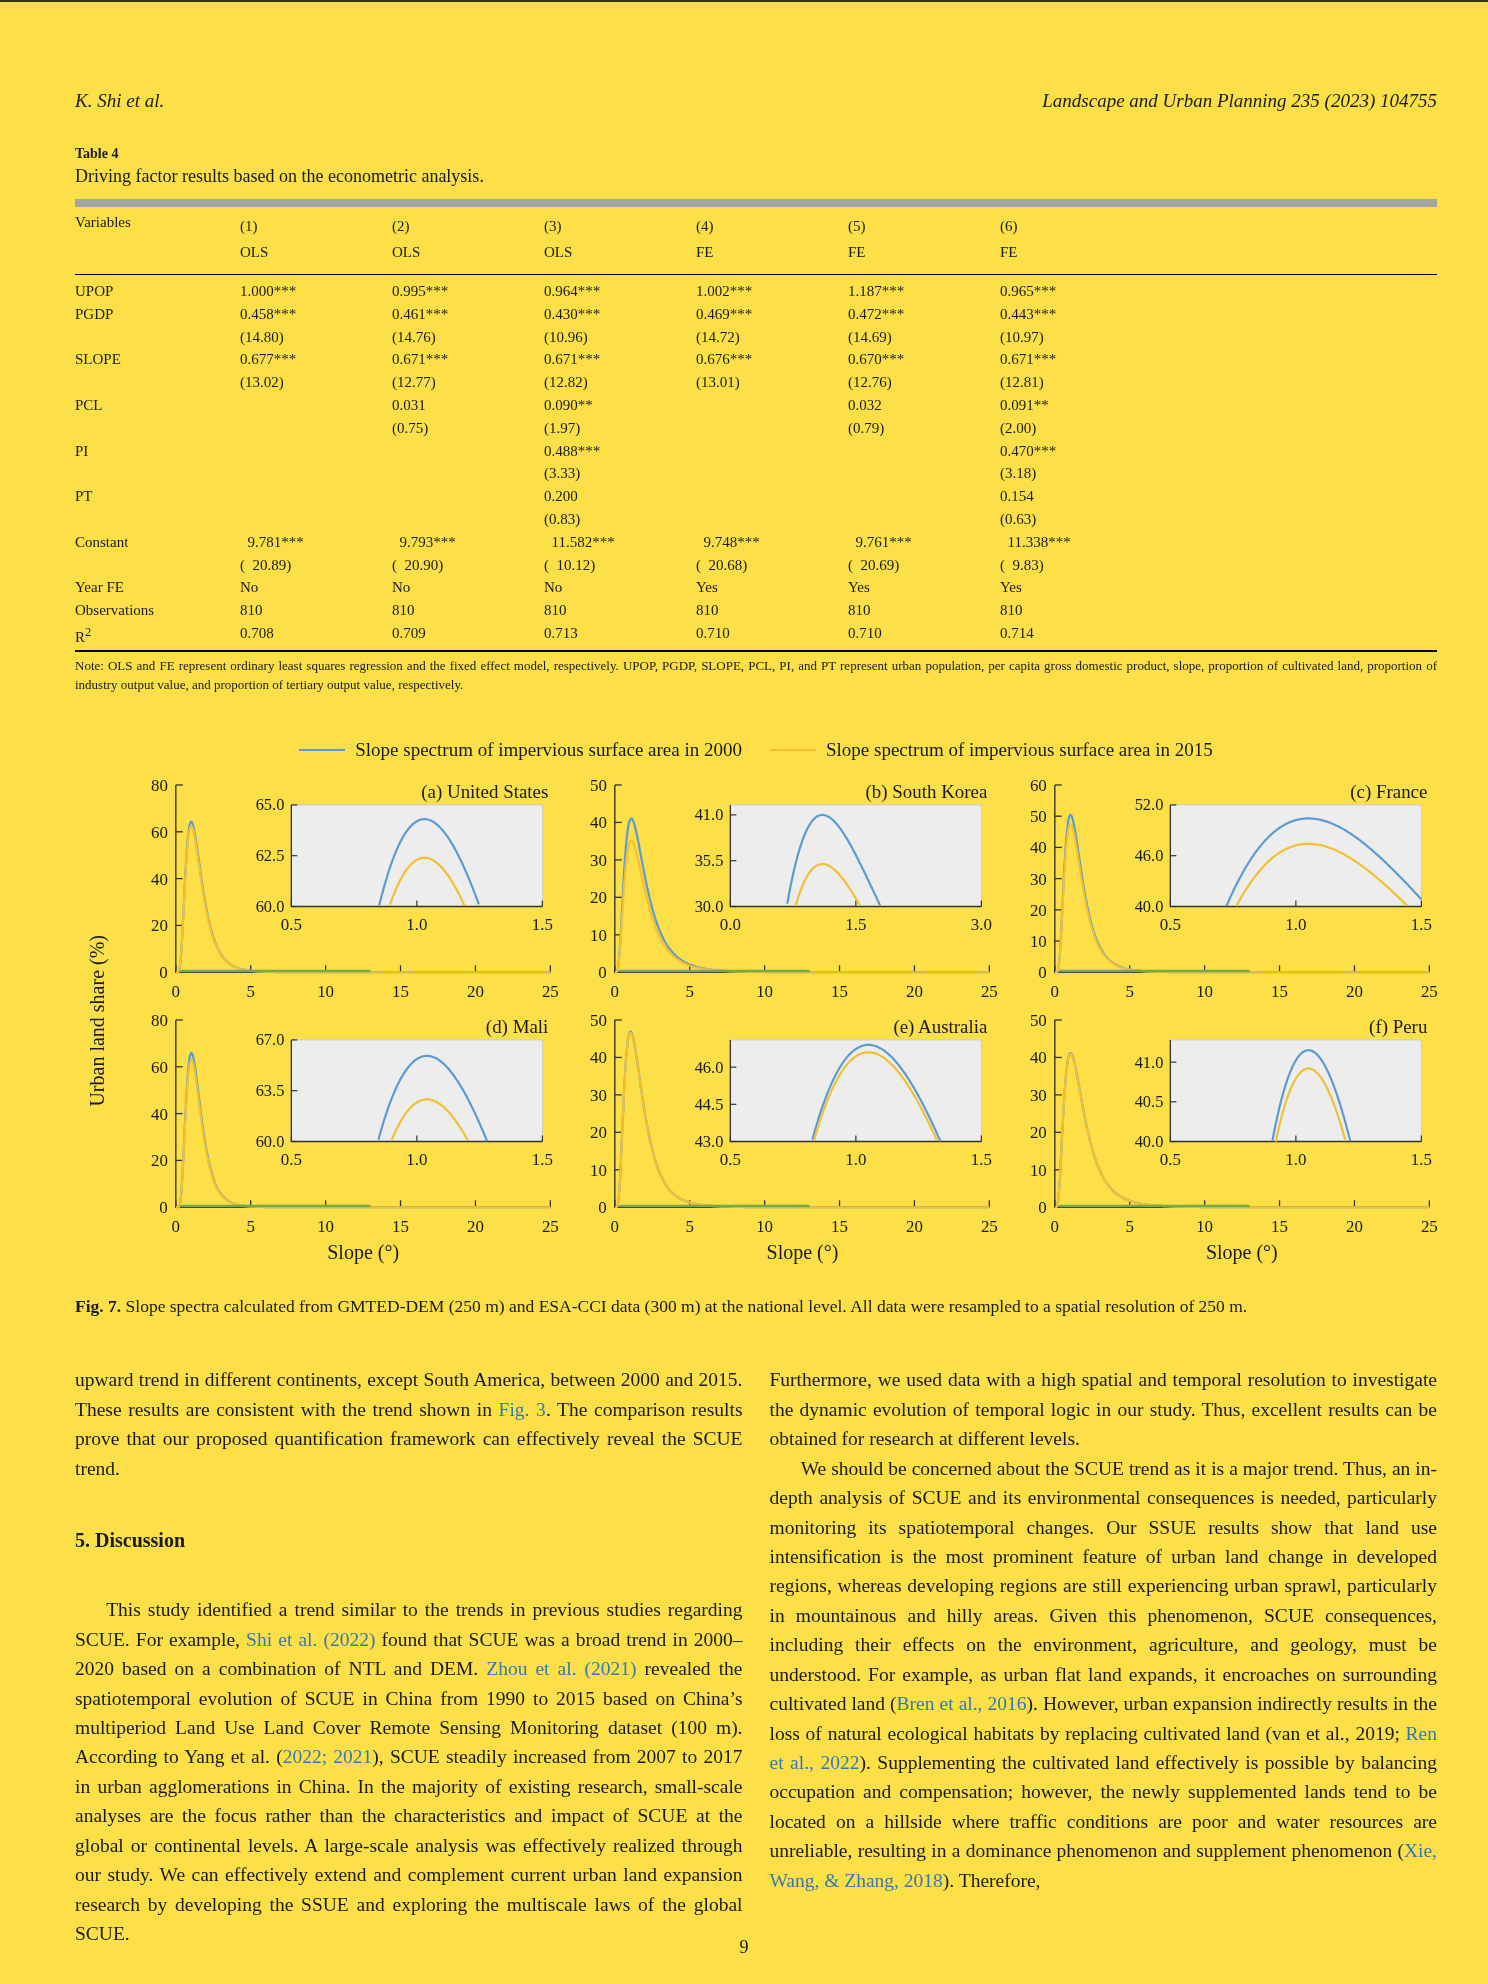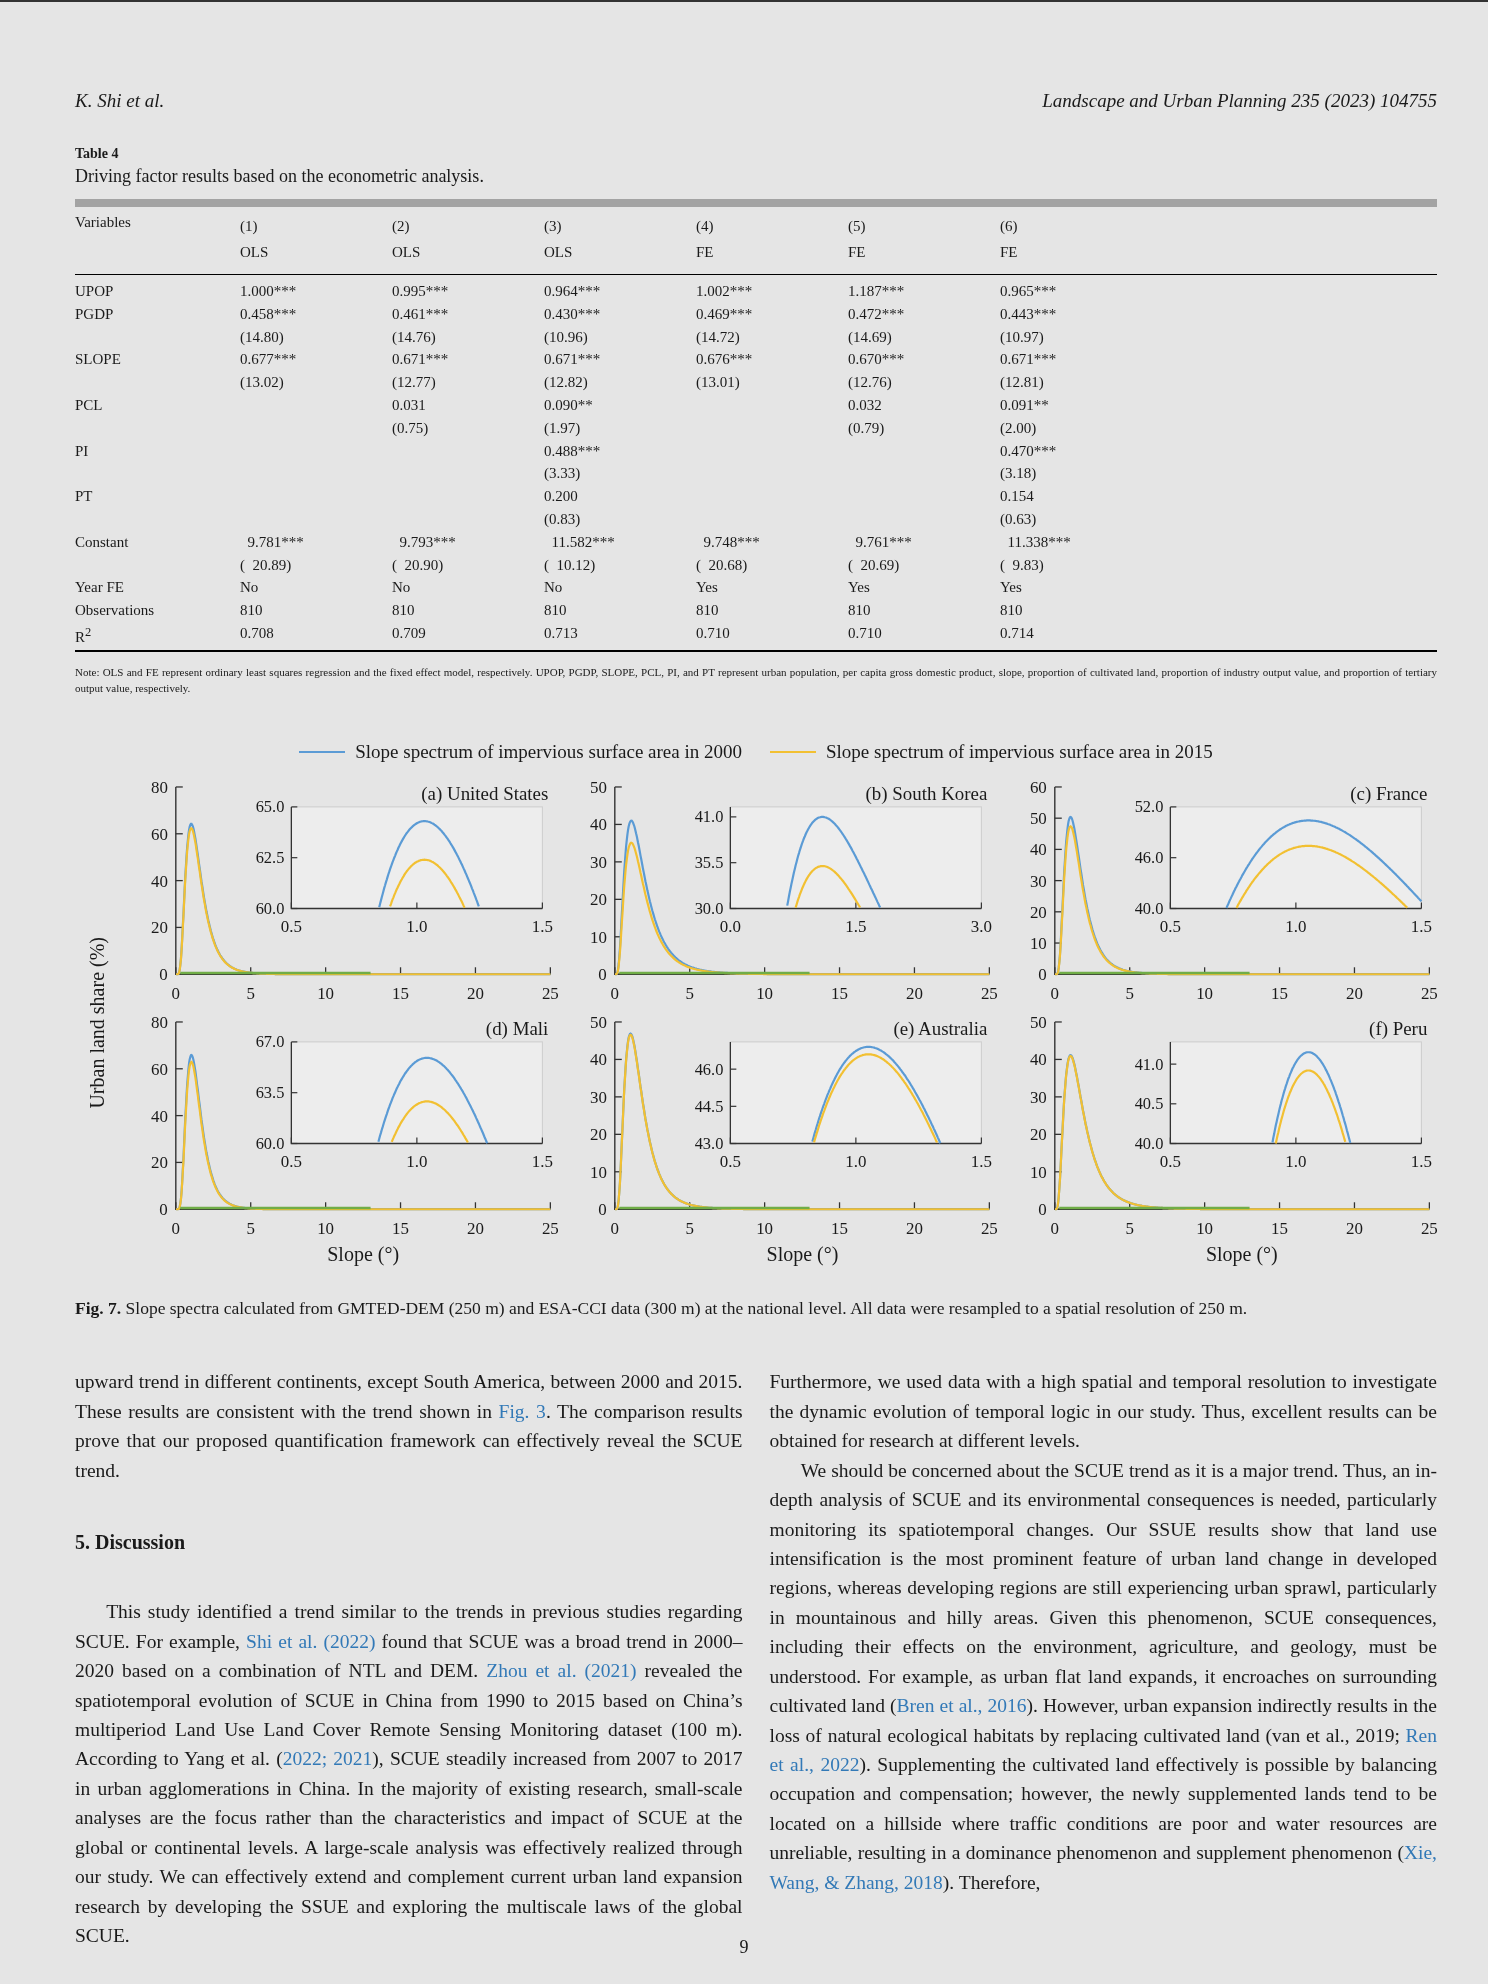--- a/index.html
+++ b/index.html
@@ -1,33 +1,33 @@
 <!DOCTYPE html>
 <html><head>
 <meta charset="utf-8">
 <style>
   html,body{margin:0;padding:0;background:#ffffff;}
-  .page{width:1488px;height:1984px;background:#e5e5e5;position:relative;box-sizing:border-box;
+  .page{width:1488px;height:1984px;background:#fde047;position:relative;box-sizing:border-box;
         padding:0 51px 0 75px;font-family:"Liberation Serif",serif;color:#1a1a1a;
         border-top:2px solid #333;overflow:hidden;}
   
   .hdr{display:flex;justify-content:space-between;margin-top:88px;font-size:19px;font-style:italic;}
   
   .tblwrap{margin-top:34px;}
   .tbl-label{font-weight:bold;font-size:14px;}
   .tbl-cap{font-size:18px;margin-top:4px;}
   table.results{width:100%;border-collapse:collapse;table-layout:fixed;margin-top:12px;
     border-top:8px solid #a3a3a3;border-bottom:2px solid #000;font-size:15px;}
   table.results th{font-weight:normal;text-align:left;vertical-align:top;
     border-bottom:1px solid #000;padding:7px 0 9px 0;}
   table.results th div{line-height:1.7;}
   table.results td{padding:1.5px 0;vertical-align:top;line-height:1.32;}
   table.results tbody tr:first-child td{padding-top:7px;}
   table.results tr.r2row td{padding-bottom:2px;}
-  .note{margin-top:12px;font-size:11px;line-height:1.5;text-align:justify;}
+  .note{margin-top:4px;font-size:13px;line-height:1.5;text-align:justify;}
   
   .figure{margin-top:44px;}
   .legend{display:flex;justify-content:center;gap:28px;font-size:19px;}
   .legend-item{display:flex;align-items:center;gap:10px;}
   .chip{width:46px;height:0;border-top:2.6px solid #888;display:inline-block;}
   .chartgrid{display:grid;grid-template-columns:44px 1fr 1fr 1fr;column-gap:5px;row-gap:2px;margin-top:16px;}
   .ylab{grid-row:1/3;display:flex;align-items:center;justify-content:center;}
   .ylab span{writing-mode:vertical-rl;transform:rotate(180deg);font-size:20px;white-space:nowrap;}
   .panel svg{width:100%;display:block;}
   svg text{font-family:"Liberation Serif",serif;fill:#1a1a1a;}

